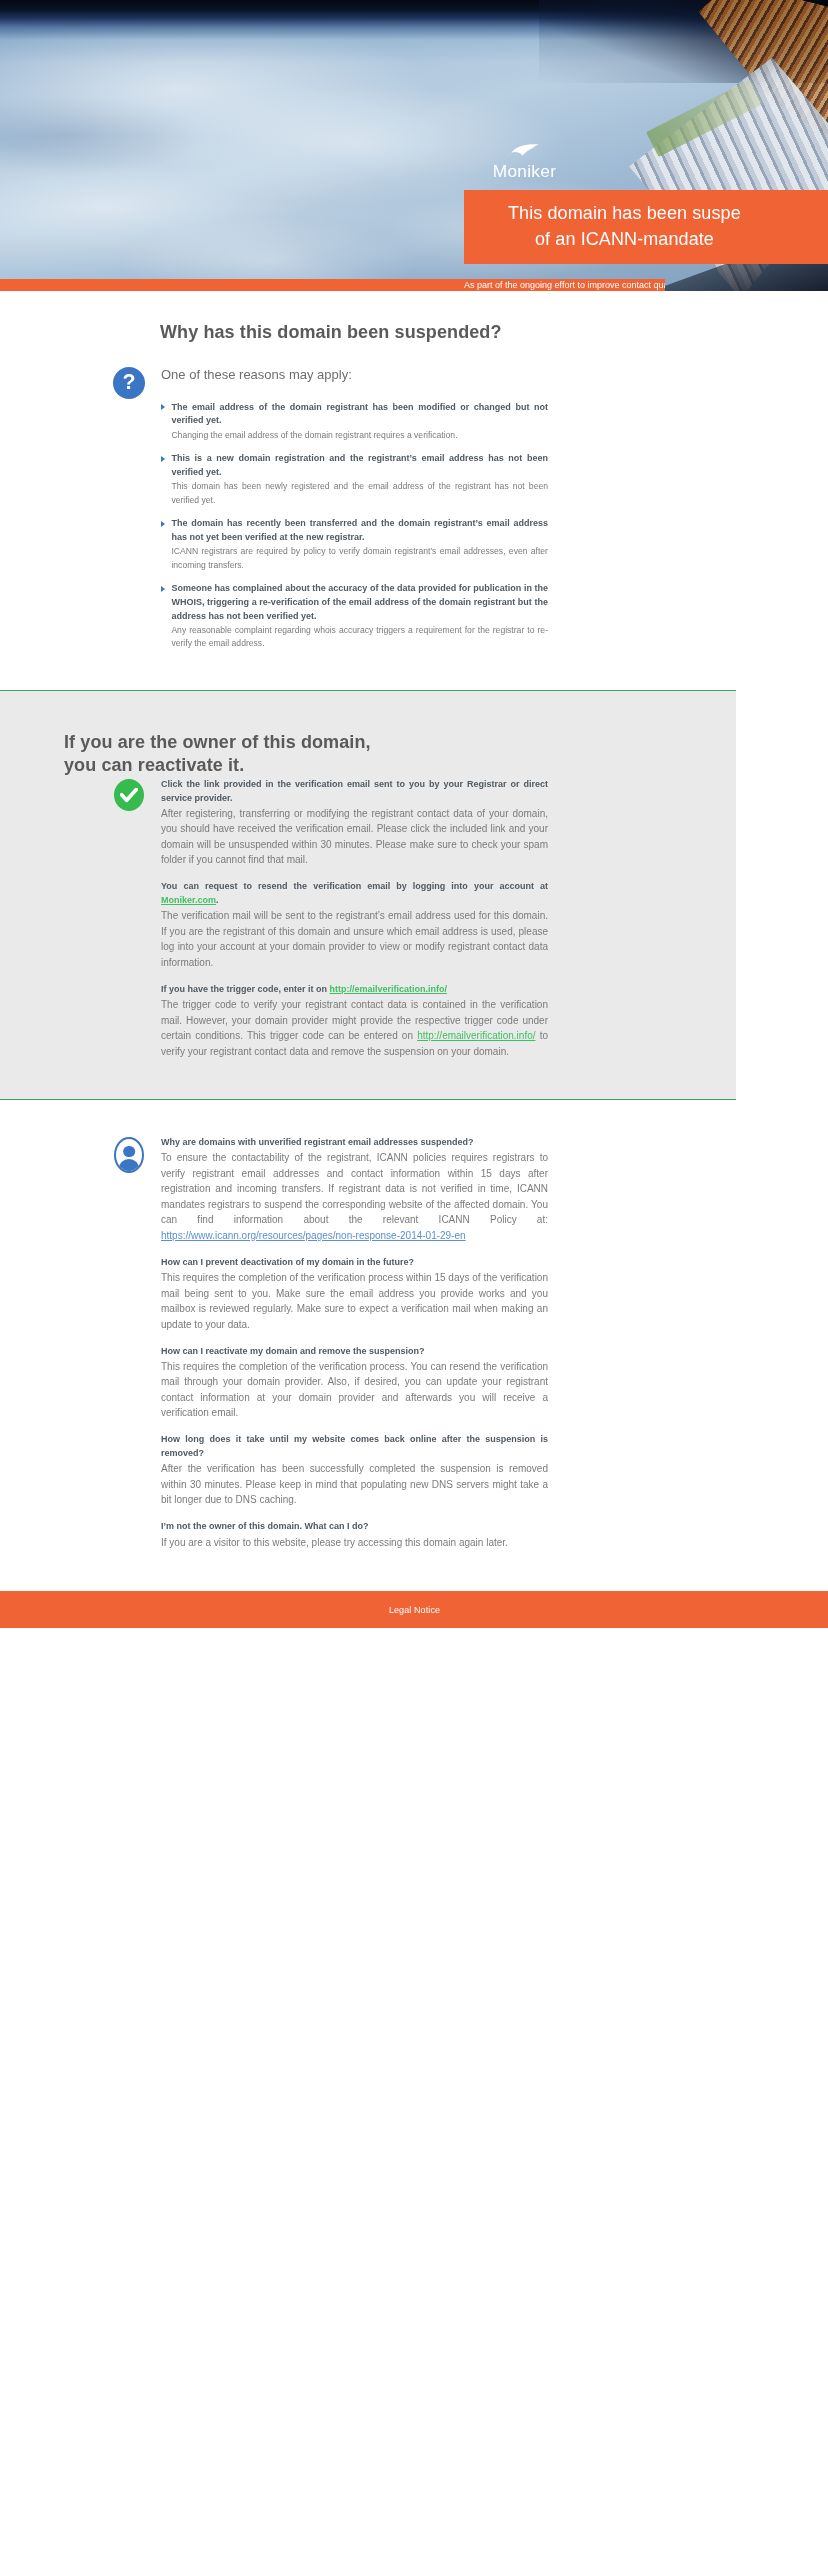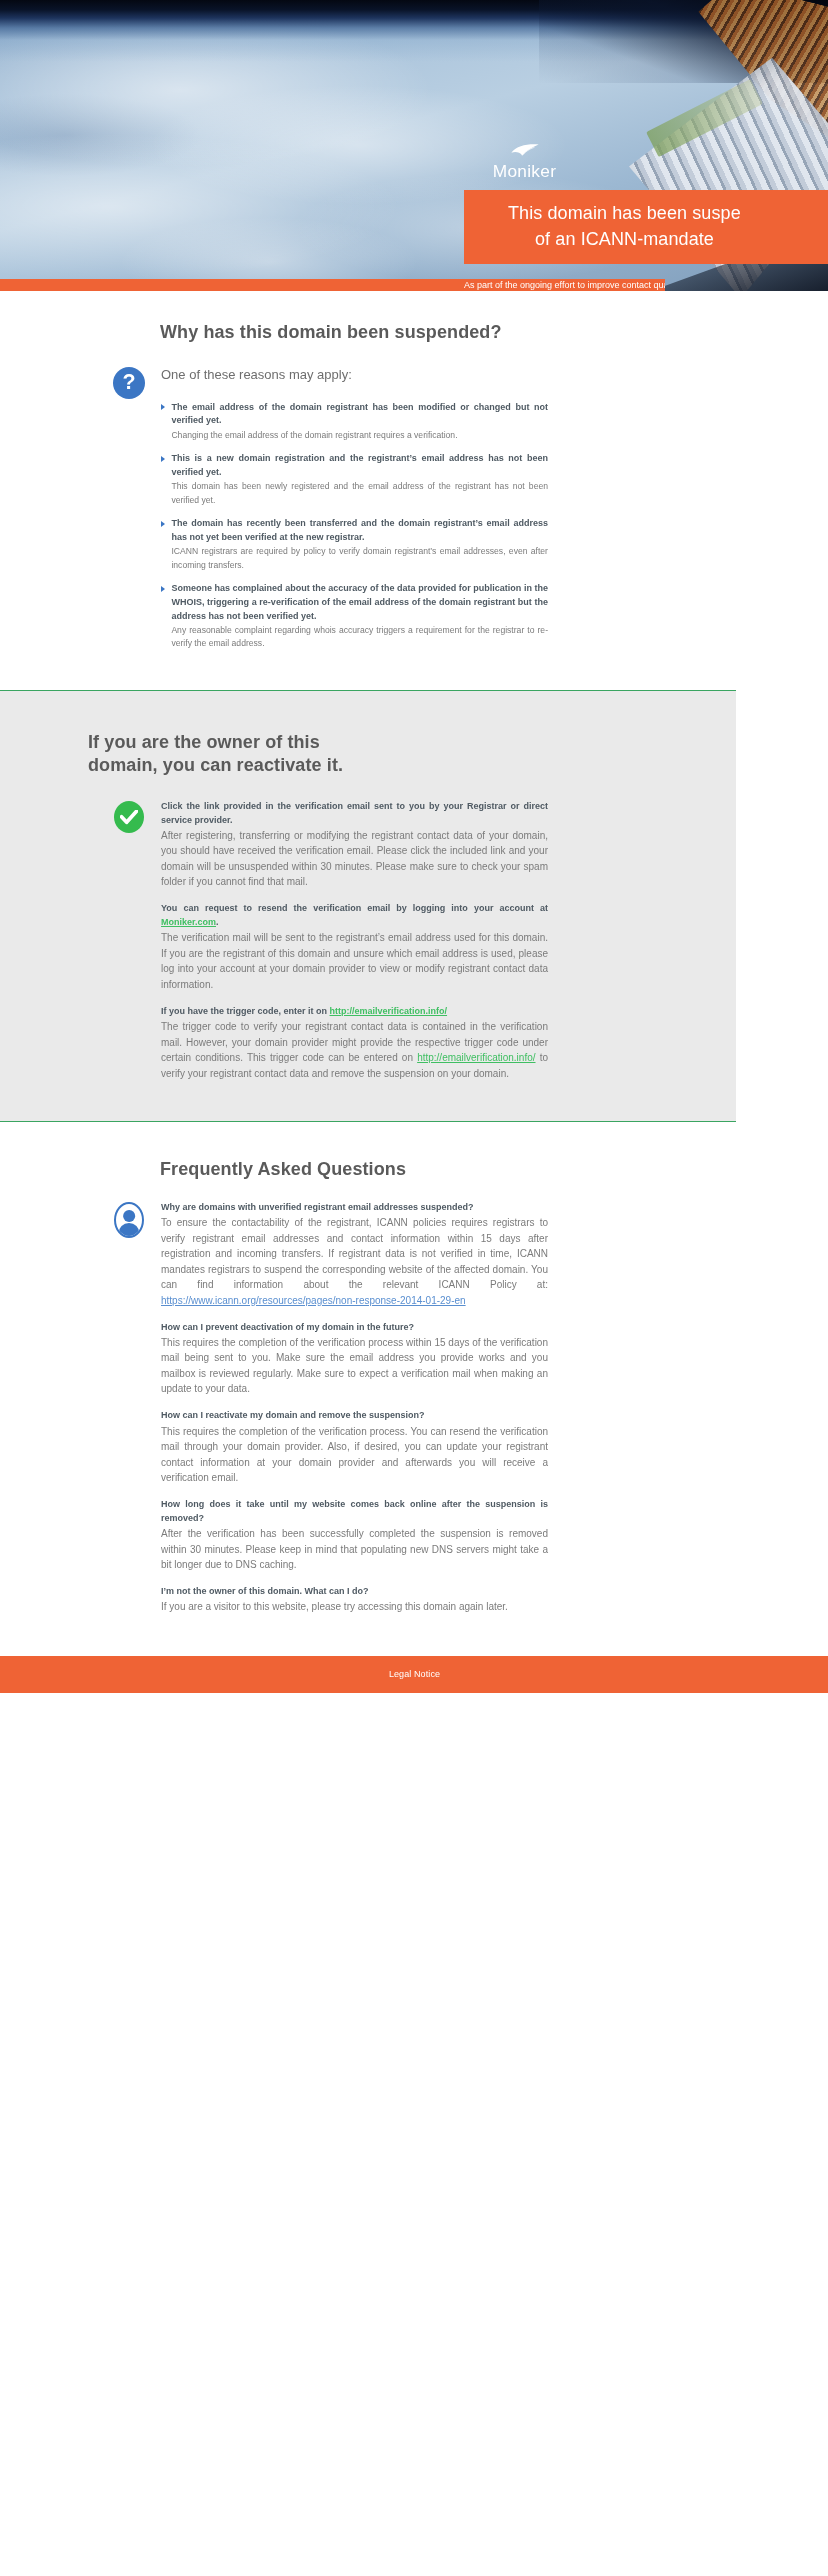--- a/index.html
+++ b/index.html
@@ -163,21 +163,21 @@
     color: #5a5a5a;
     font-size: 18px;
     font-weight: bold;
     line-height: 1.30;
     letter-spacing: 0.1px;
   }
 
   .sec1 { padding: 30px 0 29px 0; }
   .sec1 h2.sec-title { padding-left: 160px; margin-bottom: 21px; }
   .sec2 { padding: 40px 0 40px 0; }
-  .sec2 h2.sec-title { padding-left: 88px; width: 387px; margin-bottom: 22px; }
+  .sec2 h2.sec-title { padding-left: 64px; width: 387px; }
   .sec3 { padding: 36px 0 41px 0; }
   .sec3 h2.sec-title { padding-left: 160px; margin-bottom: 19.3px; }
 
   .block {
     display: flex;
     align-items: flex-start;
     padding-left: 97px;
   }
   .block .icon-col {
     width: 64px;
@@ -391,21 +391,20 @@
       <div class="qa">
         <span class="qa-q"><span>If you have the trigger code, enter it on </span><a class="link-green" href="#">http://emailverification.info/</a></span>
         <span class="qa-a"><span>The trigger code to verify your registrant contact data is contained in the verification mail. However, your domain provider might provide the respective trigger code under certain conditions. This trigger code can be entered on </span><a class="link-green" href="#">http://emailverification.info/</a><span> to verify your registrant contact data and remove the suspension on your domain.</span></span>
       </div>
 
     </div>
   </div>
 </div>
 
 <div class="section section-white sec3">
-  <h2 class="sec-title">Frequently Asked Questions</h2>
   <div class="block">
     <div class="icon-col">
       <div class="ico-user">
         <span class="head"></span>
         <span class="torso"></span>
       </div>
     </div>
     <div class="body-col">
 
       <div class="qa">

